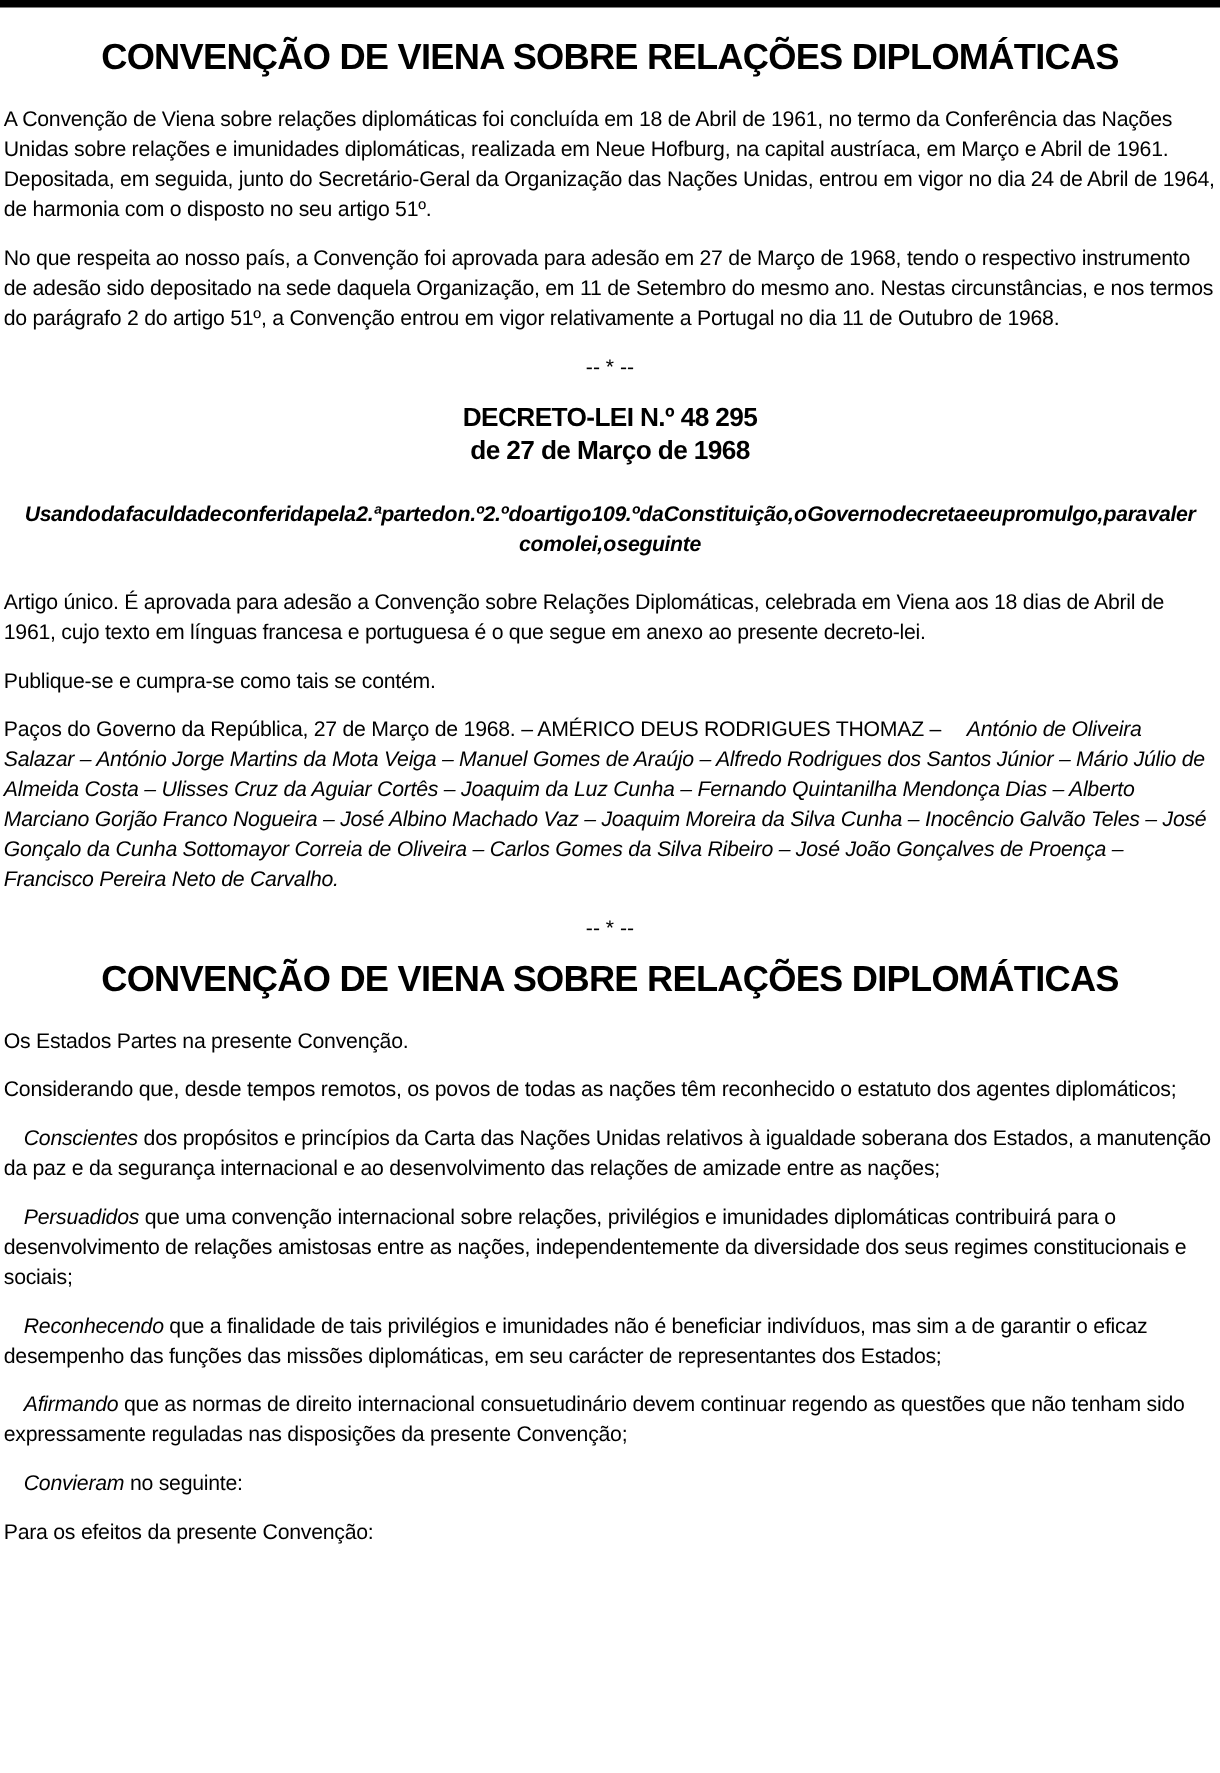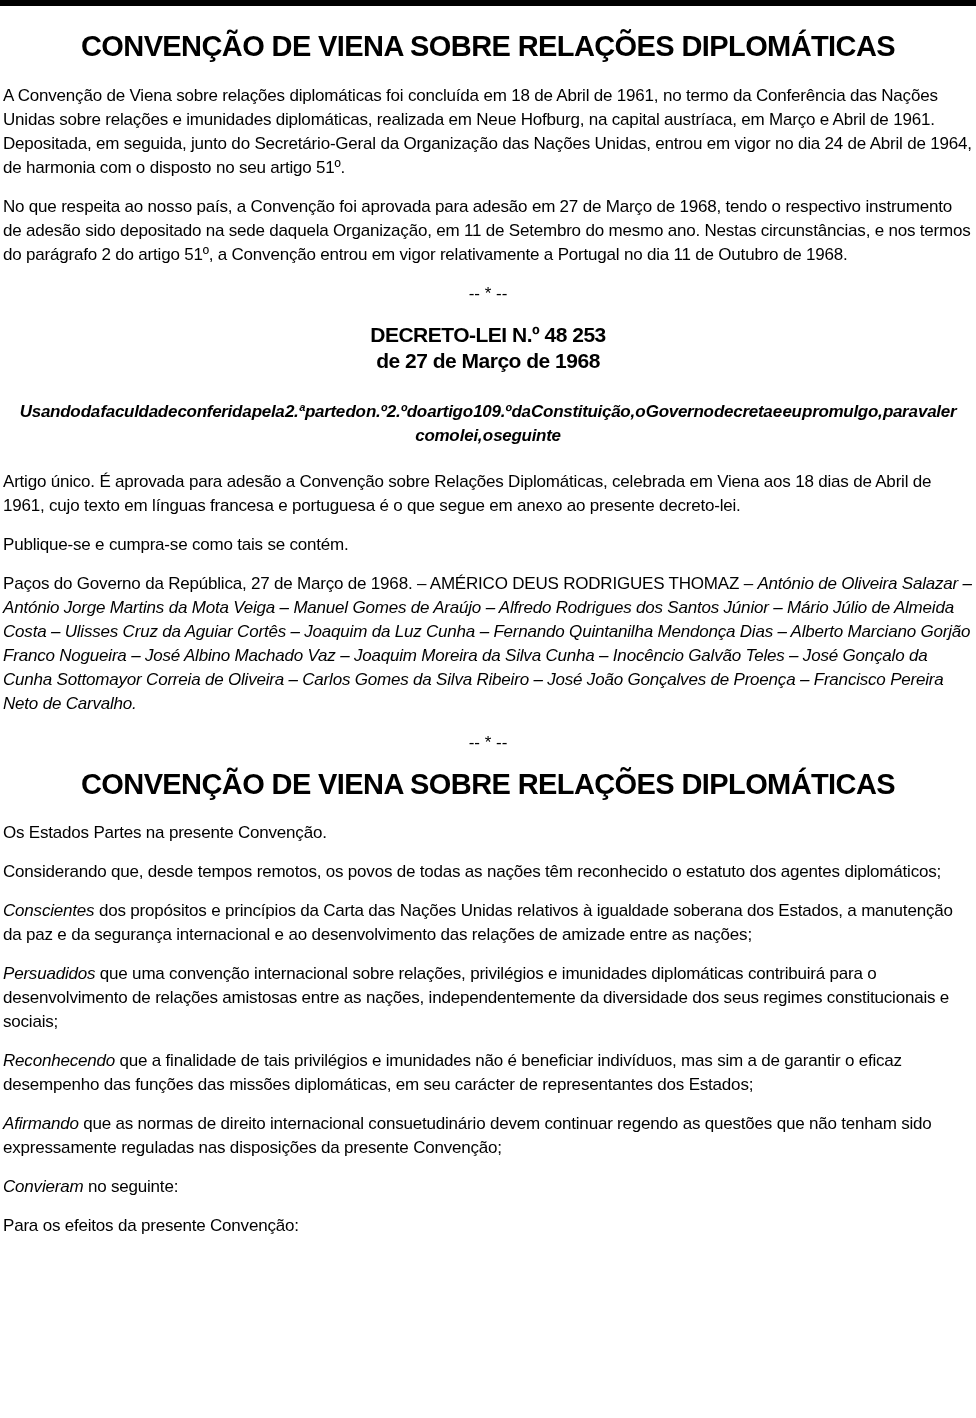--- a/index.html
+++ b/index.html
@@ -23,41 +23,41 @@
     font-weight:bold; text-align:center;
     font-size:21px; line-height:26px; letter-spacing:-0.5px;
     margin:0 0 26px;
   }
   .preamble {
     font-weight:bold; text-align:center;
     word-spacing:-4px; letter-spacing:-0.3px;
     margin:0 0 22px;
     font-style:italic;
   }
-  .it { font-style:italic; }
+  .it { font-style:italic;margin-left:16px; }
   .article-h { font-weight:bold; margin:0; }
   .article-p { margin:0; }
 </style>
 </head>
 <body>
 
 <div class="scan-bar"></div>
 
 <div class="page">
 
   <div class="doc-title">CONVENÇÃO DE VIENA SOBRE RELAÇÕES DIPLOMÁTICAS</div>
 
   <p class="body-p">A Convenção de Viena sobre relações diplomáticas foi concluída em 18 de Abril de 1961, no termo da Conferência das Nações Unidas sobre relações e imunidades diplomáticas, realizada em Neue Hofburg, na capital austríaca, em Março e Abril de 1961. Depositada, em seguida, junto do Secretário-Geral da Organização das Nações Unidas, entrou em vigor no dia 24 de Abril de 1964, de harmonia com o disposto no seu artigo 51º.</p>
 
   <p class="body-p">No que respeita ao nosso país, a Convenção foi aprovada para adesão em 27 de Março de 1968, tendo o respectivo instrumento de adesão sido depositado na sede daquela Organização, em 11 de Setembro do mesmo ano. Nestas circunstâncias, e nos termos do parágrafo 2 do artigo 51º, a Convenção entrou em vigor relativamente a Portugal no dia 11 de Outubro de 1968.</p>
 
   <div class="sep">-- * --</div>
 
   <div class="decree-title">
-    <div>DECRETO-LEI N.º 48 253</div>
+    <div>DECRETO-LEI N.º 48 295</div>
     <div>de 27 de Março de 1968</div>
   </div>
 
   <p class="preamble">Usando da faculdade conferida pela 2.ª parte do n.º 2.º do artigo 109.º da Constituição, o Governo decreta e eu promulgo, para valer como lei, o seguinte</p>
 
   <p class="body-p">Artigo único. É aprovada para adesão a Convenção sobre Relações Diplomáticas, celebrada em Viena aos 18 dias de Abril de 1961, cujo texto em línguas francesa e portuguesa é o que segue em anexo ao presente decreto-lei.</p>
 
   <p class="body-p">Publique-se e cumpra-se como tais se contém.</p>
 
   <p class="body-p"><span>Paços do Governo da República, 27 de Março de 1968. – AMÉRICO DEUS RODRIGUES THOMAZ – </span><span class="it">António de Oliveira Salazar – António Jorge Martins da Mota Veiga – Manuel Gomes de Araújo – Alfredo Rodrigues dos Santos Júnior – Mário Júlio de Almeida Costa – Ulisses Cruz da Aguiar Cortês – Joaquim da Luz Cunha – Fernando Quintanilha Mendonça Dias – Alberto Marciano Gorjão Franco Nogueira – José Albino Machado Vaz – Joaquim Moreira da Silva Cunha – Inocêncio Galvão Teles – José Gonçalo da Cunha Sottomayor Correia de Oliveira – Carlos Gomes da Silva Ribeiro – José João Gonçalves de Proença – Francisco Pereira Neto de Carvalho.</span></p>

